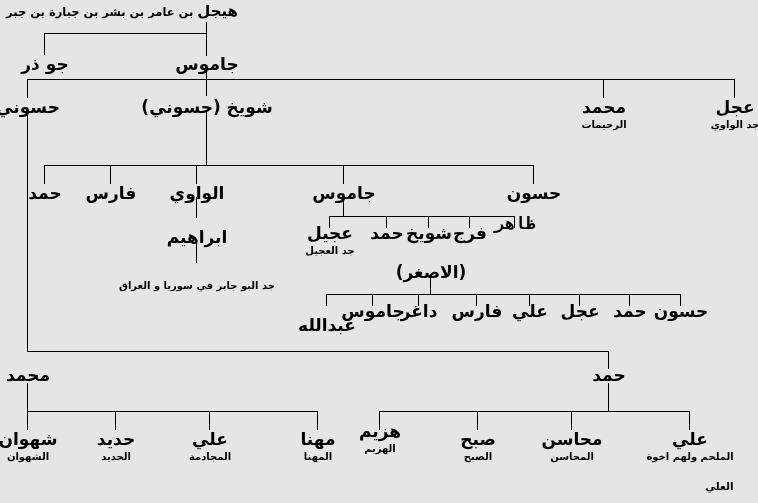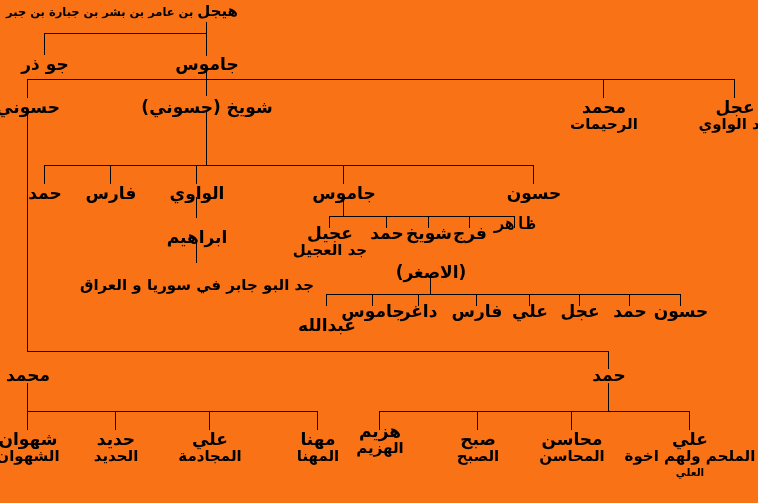--- a/index.html
+++ b/index.html
@@ -4,21 +4,21 @@
 <style>
   html, body {
     margin: 0;
     padding: 0;
     background: #ffffff;
   }
   #page {
     position: relative;
     width: 758px;
     height: 503px;
-    background: #f97316;
+    background: #e5e5e5;
     font-family: "DejaVu Sans", sans-serif;
     color: #000000;
     overflow: hidden;
     direction: rtl;
   }
   
   .node {
     position: absolute;
     transform: translateX(50%);
     white-space: nowrap;
@@ -30,28 +30,29 @@
     unicode-bidi: embed;
   }
   .node .nm {
     display: block;
     font-weight: bold;
     font-size: 17px;
   }
   .node .sub {
     display: block;
     font-weight: bold;
-    font-size: 15px;
+    font-size: 10px;
     margin-top: 4px;
   }
   .node .sub2 {
     display: block;
     font-weight: bold;
     font-size: 10.5px;
-    margin-top: 3px;
+    margin-top: 17px;
+    text-align: right;
   }
   
   #title {
     position: absolute;
     right: 520px;
     top: 1px;
     white-space: nowrap;
     direction: rtl;
     unicode-bidi: embed;
     font-weight: bold;

